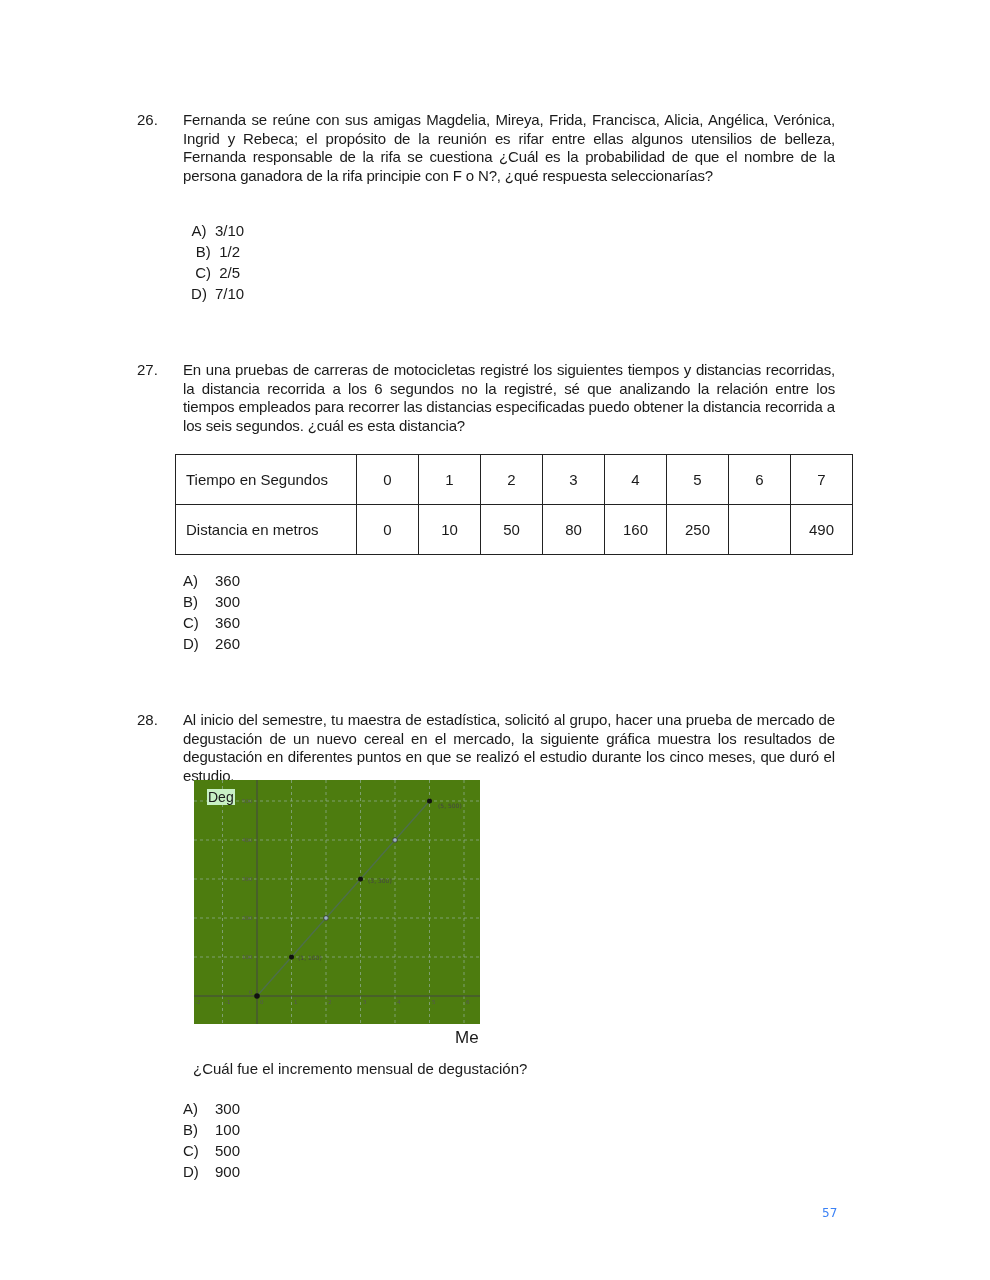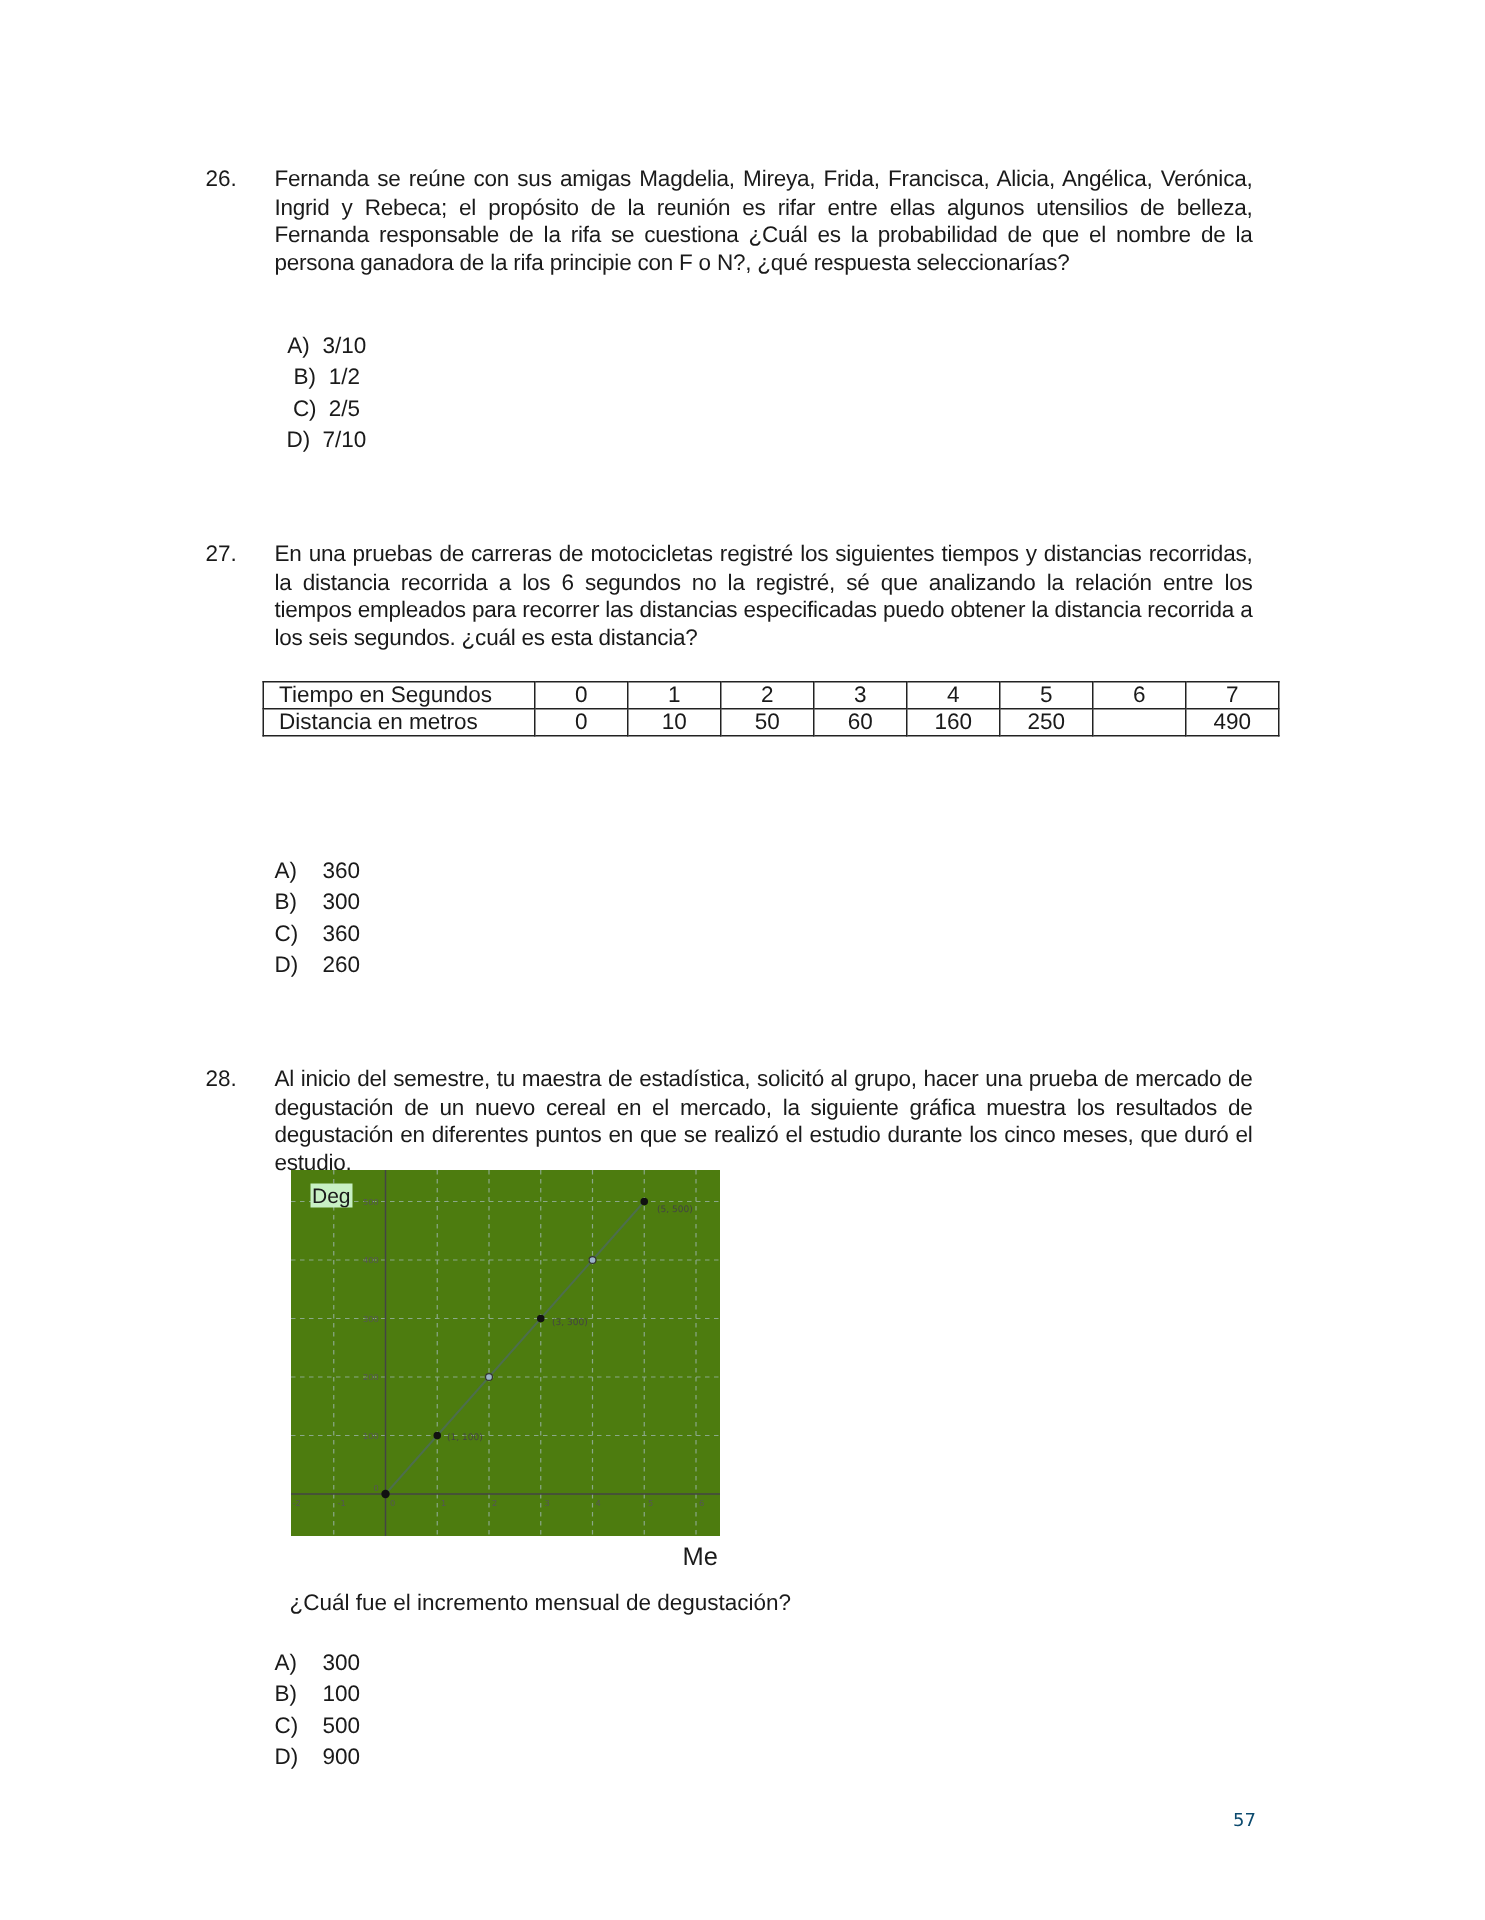--- a/index.html
+++ b/index.html
@@ -7,26 +7,26 @@
          font-family: "Liberation Sans", sans-serif; color: #1a1a1a; }
   .q { position: absolute; left: 137px; width: 700px; }
   .qnum { position: absolute; left: 0; top: 0; font-size: 15px; line-height: 18.5px; }
   .qtext { position: absolute; left: 46px; width: 652px; font-size: 15px; line-height: 18.5px;
            text-align: justify; font-family: "Liberation Sans", sans-serif; letter-spacing: -0.15px; }
   .opts { position: absolute; left: 183px; font-size: 15px; }
   .opt { height: 21px; line-height: 21px; white-space: nowrap; }
   .opt .l { display: inline-block; width: 32px; }
   table.data { position: absolute; left: 175px; top: 454px; border-collapse: collapse;
                font-size: 15px; }
-  table.data td { border: 1.3px solid #222; height: 17px; line-height: 17px; padding: 0 4px;
+  table.data td { border: 1.3px solid #222; height: 17px; line-height: 17px; padding: 16px 4px;
                   text-align: center; }
   table.data td.h { text-align: left; width: 166px; padding-left: 10px; }
   table.data td.c { width: 53px; }
   .chart { position: absolute; left: 194px; top: 780px; width: 286px; height: 244px; background: #4d7c0f; }
-  .pagenum { position: absolute; left: 822px; top: 1206px; font-size: 12px; font-family: "DejaVu Sans", sans-serif; color: #0c4a6e; }
+  .pagenum { position: absolute; left: 822px; top: 1206px; font-size: 12px; font-family: "DejaVu Sans", sans-serif; color: #3b82f6; }
   .melabel { position: absolute; left: 435px; top: 1028px; font-size: 17px; margin-left: 20px; }
   .subq { position: absolute; left: 183px; top: 1060px; font-size: 15px; margin-left: 10px; }
 </style>
 </head>
 <body>
 
 <div>
   <div class="q" style="top:111px;">
     <span class="qnum">26.</span>
     <div class="qtext">Fernanda se reúne con sus amigas Magdelia, Mireya, Frida, Francisca, Alicia, Angélica, Verónica, Ingrid y Rebeca; el propósito de la reunión es rifar entre ellas algunos utensilios de belleza, Fernanda responsable de la rifa se cuestiona ¿Cuál es la probabilidad de que el nombre de la persona ganadora de la rifa principie con F o N?, ¿qué respuesta seleccionarías?</div>
@@ -55,21 +55,21 @@
       <td class="c">4</td>
       <td class="c">5</td>
       <td class="c">6</td>
       <td class="c">7</td>
     </tr>
     <tr>
       <td class="h">Distancia en metros</td>
       <td class="c">0</td>
       <td class="c">10</td>
       <td class="c">50</td>
-      <td class="c">60</td>
+      <td class="c">80</td>
       <td class="c">160</td>
       <td class="c">250</td>
       <td class="c"></td>
       <td class="c">490</td>
     </tr>
   </tbody>
     </table>
   <div class="opts" style="top:570px;">
     <div class="opt"><span class="l">A)</span><span>360</span></div>
     <div class="opt"><span class="l">B)</span><span>300</span></div>

